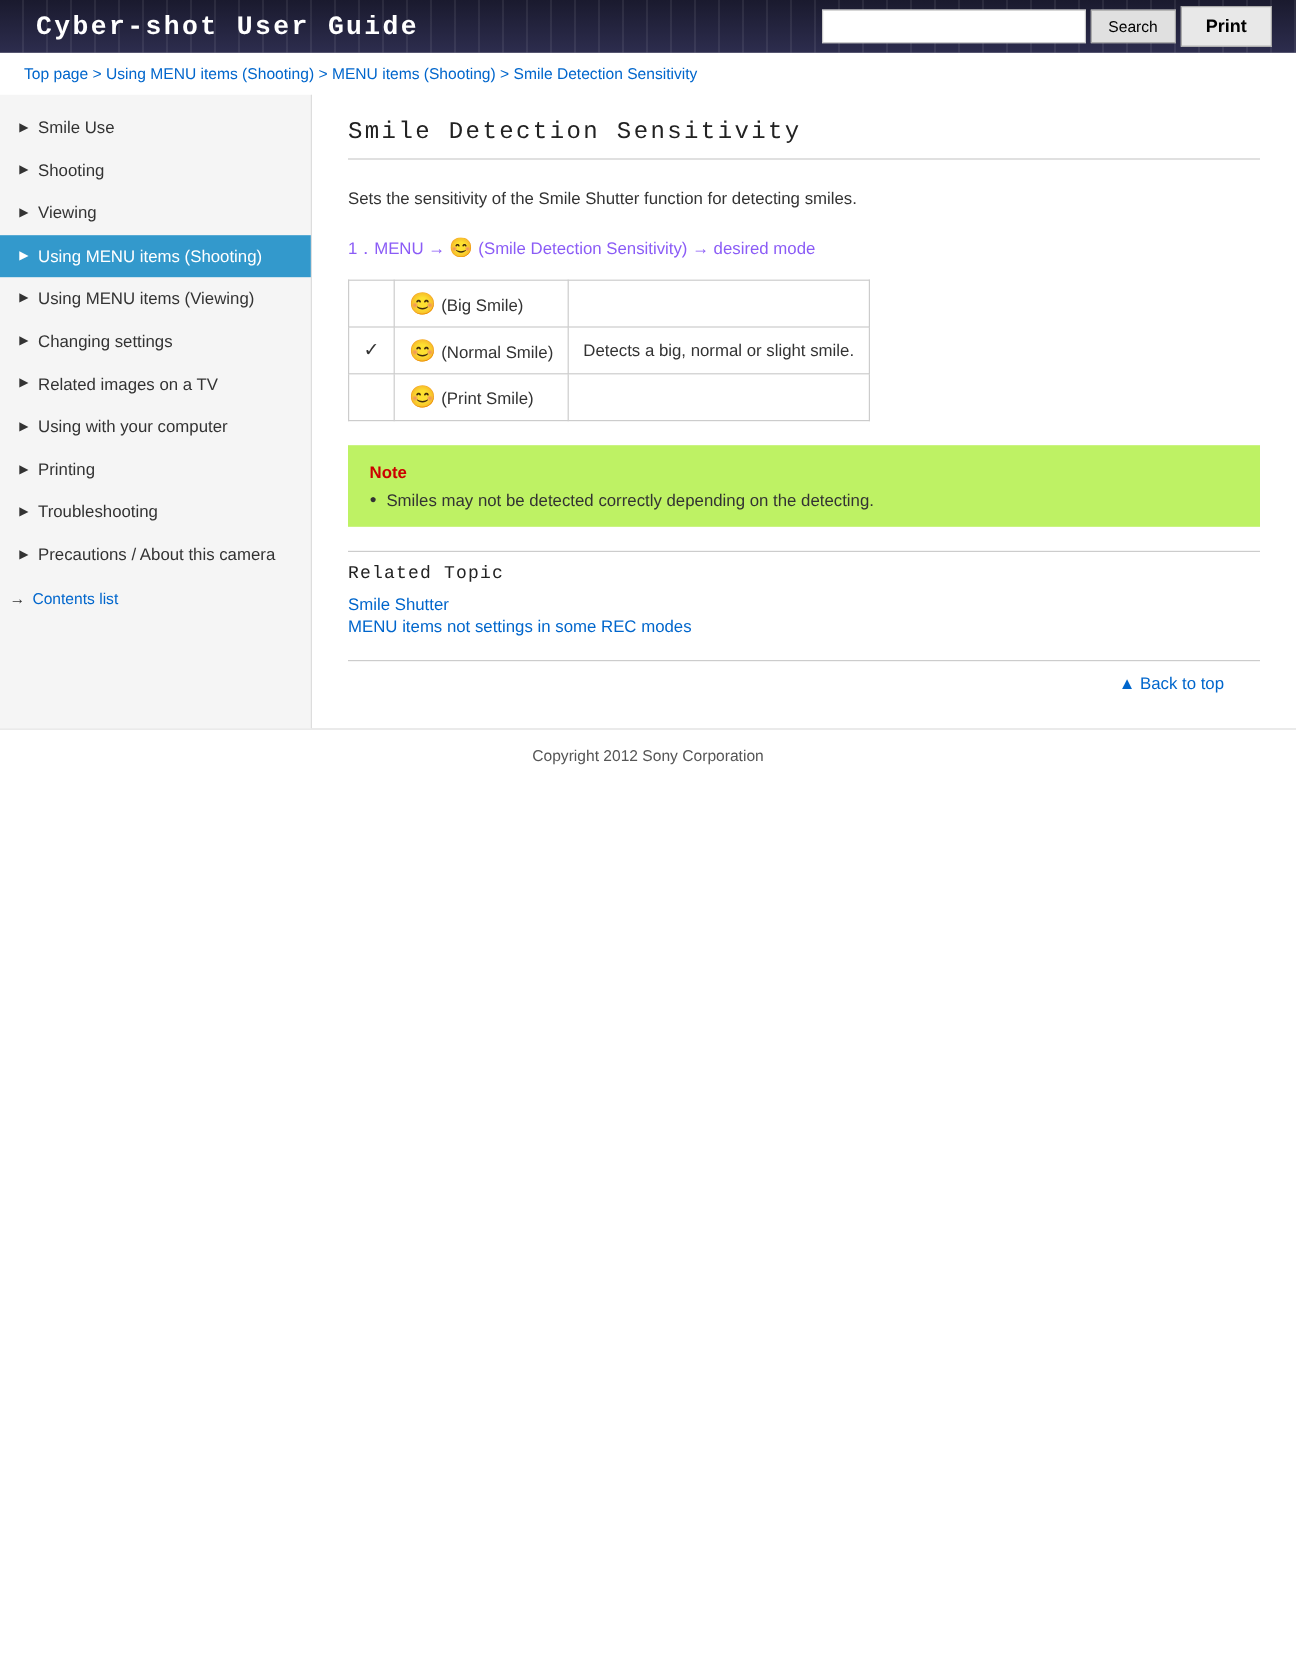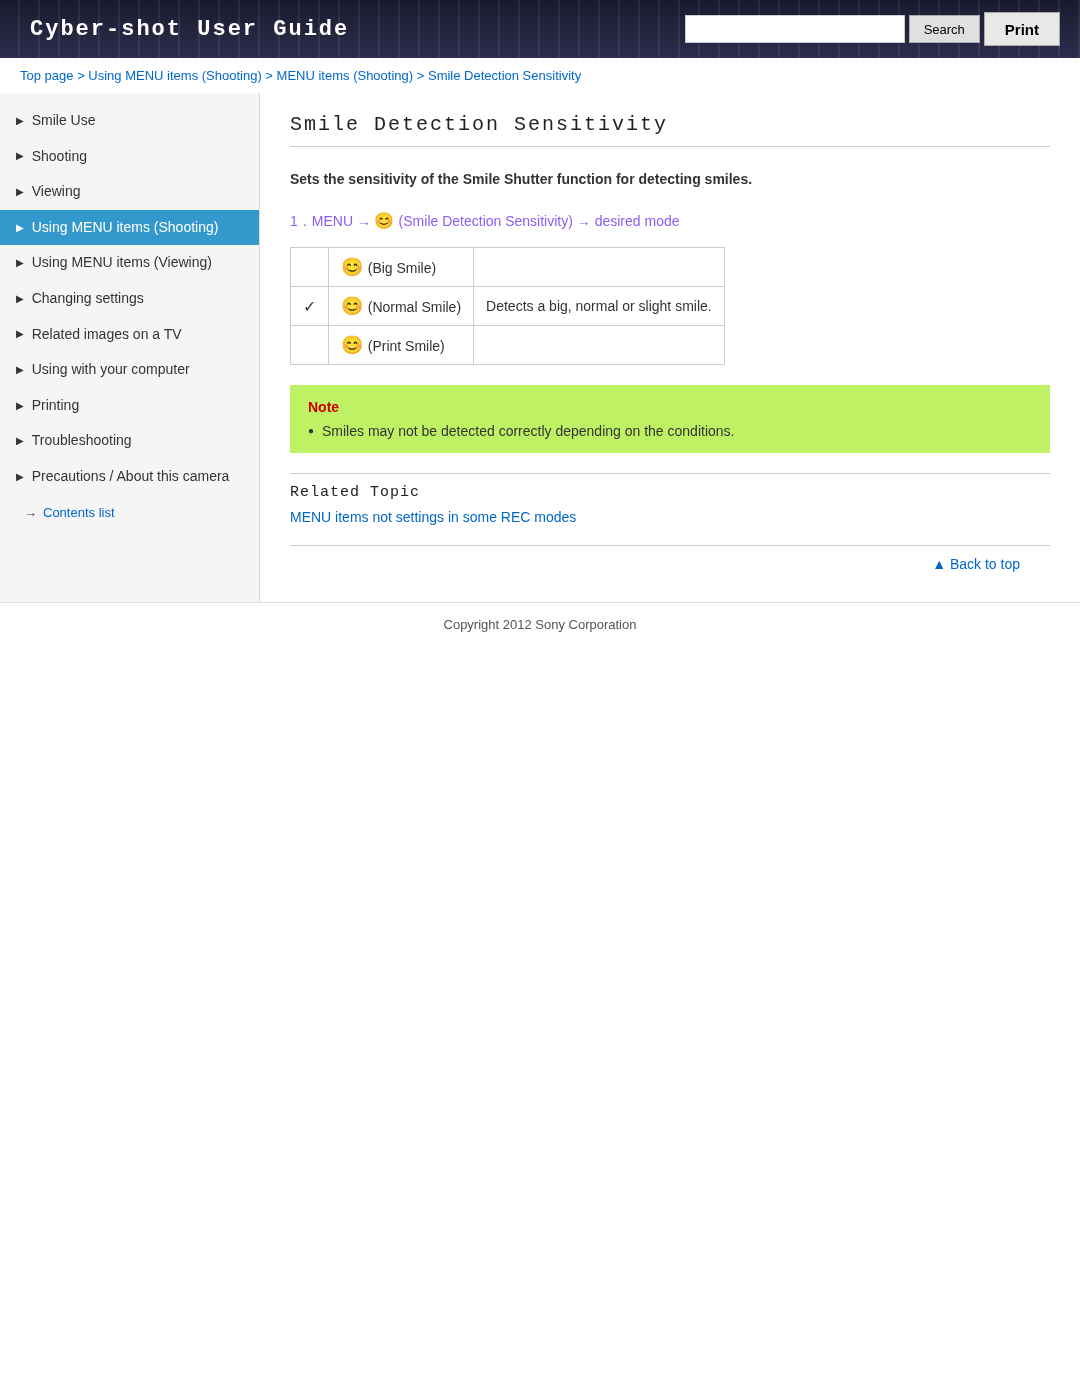--- a/index.html
+++ b/index.html
@@ -5,21 +5,21 @@
     * { margin: 0; padding: 0; box-sizing: border-box; }
     body { font-family: Arial, sans-serif; font-size: 14px; color: #333; background: #fff; width: 1080px; }
 
     
     .header {
       background: linear-gradient(to bottom, #1a1a2e, #2d2d4e);
       padding: 0;
       display: flex;
       align-items: center;
       justify-content: space-between;
-      height: 58px;
+      height: 44px;
       position: relative;
       overflow: hidden;
     }
     .header::before {
       content: '';
       position: absolute;
       top: 0; left: 0; right: 0; bottom: 0;
       background: repeating-linear-gradient(
         90deg,
         transparent,
@@ -117,21 +117,21 @@
       font-size: 10px;
       margin-right: 8px;
       color: inherit;
     }
     .sidebar-item.active .sidebar-arrow {
       color: #fff;
     }
     .contents-list-link {
       display: flex;
       align-items: center;
-      padding: 10px 24px;
+      padding: 10px 8px;
       color: #0066cc;
       font-size: 13px;
       cursor: pointer;
       text-decoration: none;
     }
     .contents-list-link::before {
       content: '→';
       margin-right: 6px;
       color: #333;
     }
@@ -148,21 +148,20 @@
       letter-spacing: 2px;
       color: #222;
       margin-bottom: 10px;
       padding-bottom: 10px;
       border-bottom: 1px solid #ccc;
     }
     .description {
       margin: 24px 0;
       font-size: 14px;
       color: #333;
-      font-weight: bold;
     }
     .step {
       margin: 12px 0;
       font-size: 14px;
       color: #8b5cf6;
     }
 
     
     .smile-table {
       border-collapse: collapse;
@@ -367,26 +366,27 @@
             <span> (Print Smile)</span>
           </td>
           <td></td>
         </tr>
       </tbody>
     </table>
 
     <div class="note-box">
       <div class="note-title">Note</div>
       <ul class="note-content">
-        <li>Smiles may not be detected correctly depending on the conditions.</li>
+        <li>Smiles may not be detected correctly depending on the detecting.</li>
       </ul>
     </div>
 
     <div class="related-topic-section">
       <div class="related-topic-title">Related Topic</div>
+      <a class="related-link">Smile Shutter</a>
       <a class="related-link">MENU items not settings in some REC modes</a>
     </div>
 
     <div class="back-to-top-bar">
       <a class="back-to-top">Back to top</a>
     </div>
 
   </div>
 </div>
 

